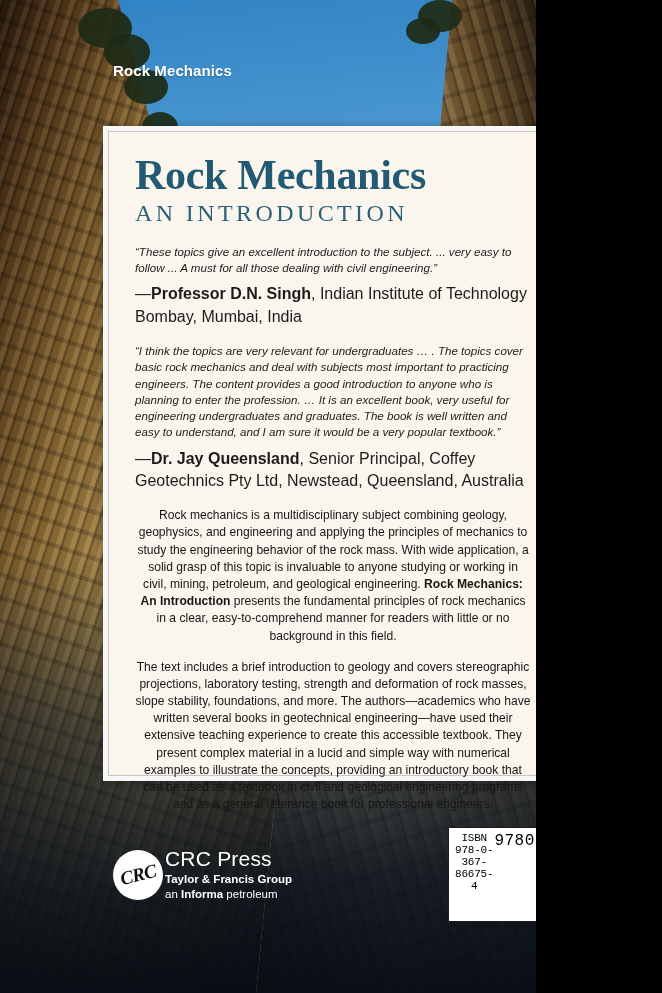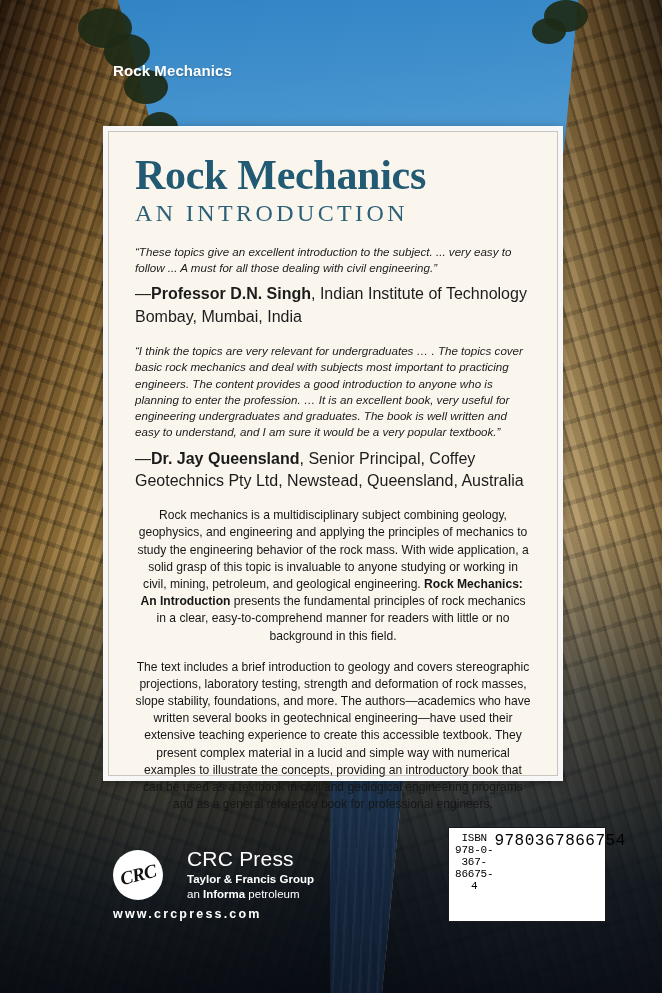--- a/index.html
+++ b/index.html
@@ -5,21 +5,21 @@
   html, body {
     margin: 0;
     padding: 0;
     background: #000;
   }
   body {
     font-family: "Liberation Sans", sans-serif;
   }
   .cover {
     position: relative;
-    width: 662px;
+    width: 536px;
     height: 993px;
     overflow: hidden;
     background: #0f172a;
   }
 
   
   .photo { position: absolute; inset: 0; overflow: hidden; }
 
   
   .sky {
@@ -197,21 +197,21 @@
   }
   .crc-badge span {
     font-family: "Liberation Serif", serif;
     font-weight: bold;
     font-size: 19px;
     font-style: italic;
     color: #111;
     transform: rotate(-14deg);
     letter-spacing: -0.5px;
   }
-  .crc-text { margin-left: 24px; color: #fff; }
+  .crc-text { margin-left: 2px; color: #fff; }
   .crc-name {
     font-size: 21px;
     line-height: 1.05;
     letter-spacing: .2px;
   }
   .crc-sub1 { font-size: 11.5px; font-weight: bold; line-height: 1.3; margin-top: 2px; }
   .crc-sub2 { font-size: 11.5px; line-height: 1.3; }
   .crc-sub2 b { font-weight: bold; }
   .crc-url {
     margin-top: 5px;
@@ -316,21 +316,20 @@
     <div class="crc-row">
       <div class="crc-badge">
         <span>CRC</span>
       </div>
       <div class="crc-text">
         <div class="crc-name">CRC Press</div>
         <div class="crc-sub1">Taylor &amp; Francis Group</div>
         <div class="crc-sub2"><span>an </span><b>Informa</b><span> petroleum</span></div>
       </div>
     </div>
-    <div class="crc-url">www.crcpress.com</div>
   </div>
 
   <div class="barcode-box">
     <div class="isbn-text">ISBN 978-0-367-86675-4</div>
     <div class="bars"></div>
     <div class="barcode-digits">
       <span>9</span>
       <span>780367</span>
       <span>866754</span>
     </div>

